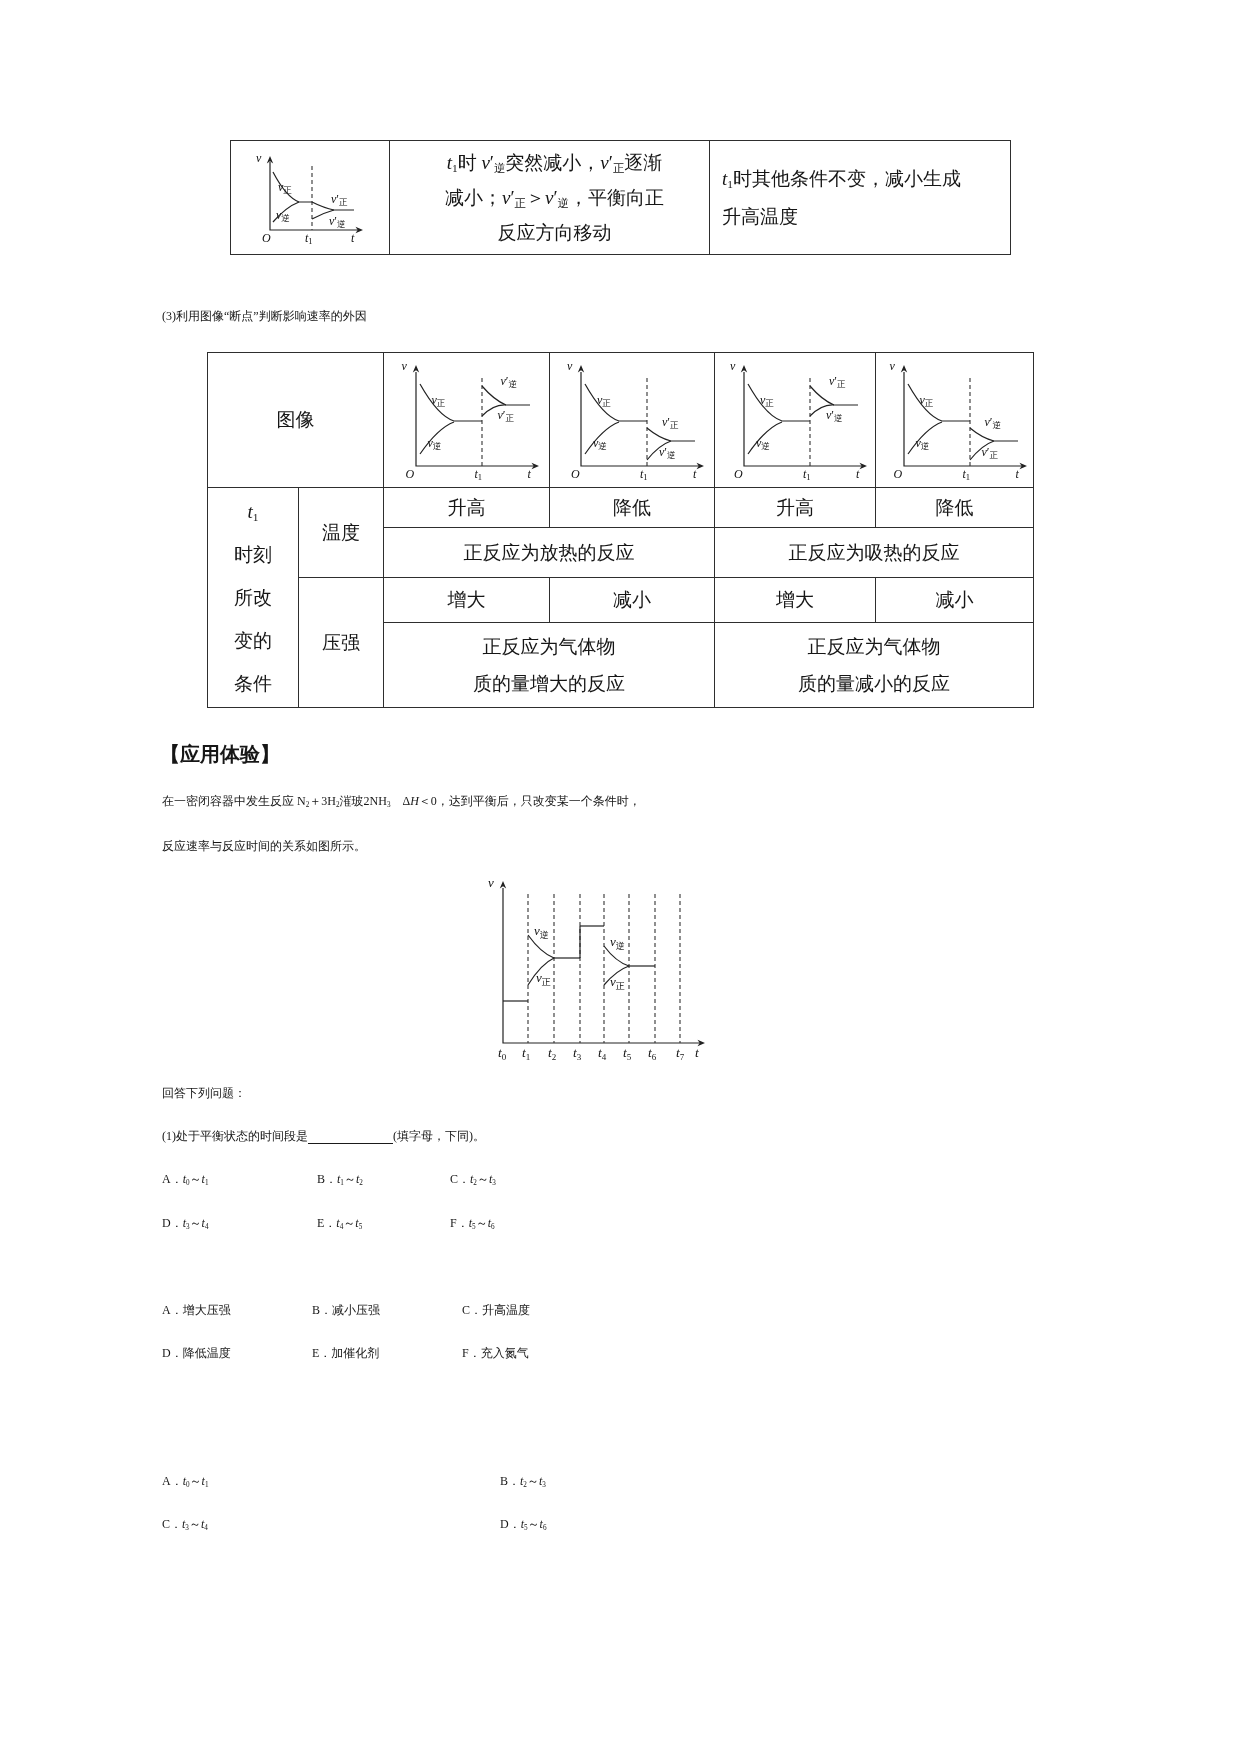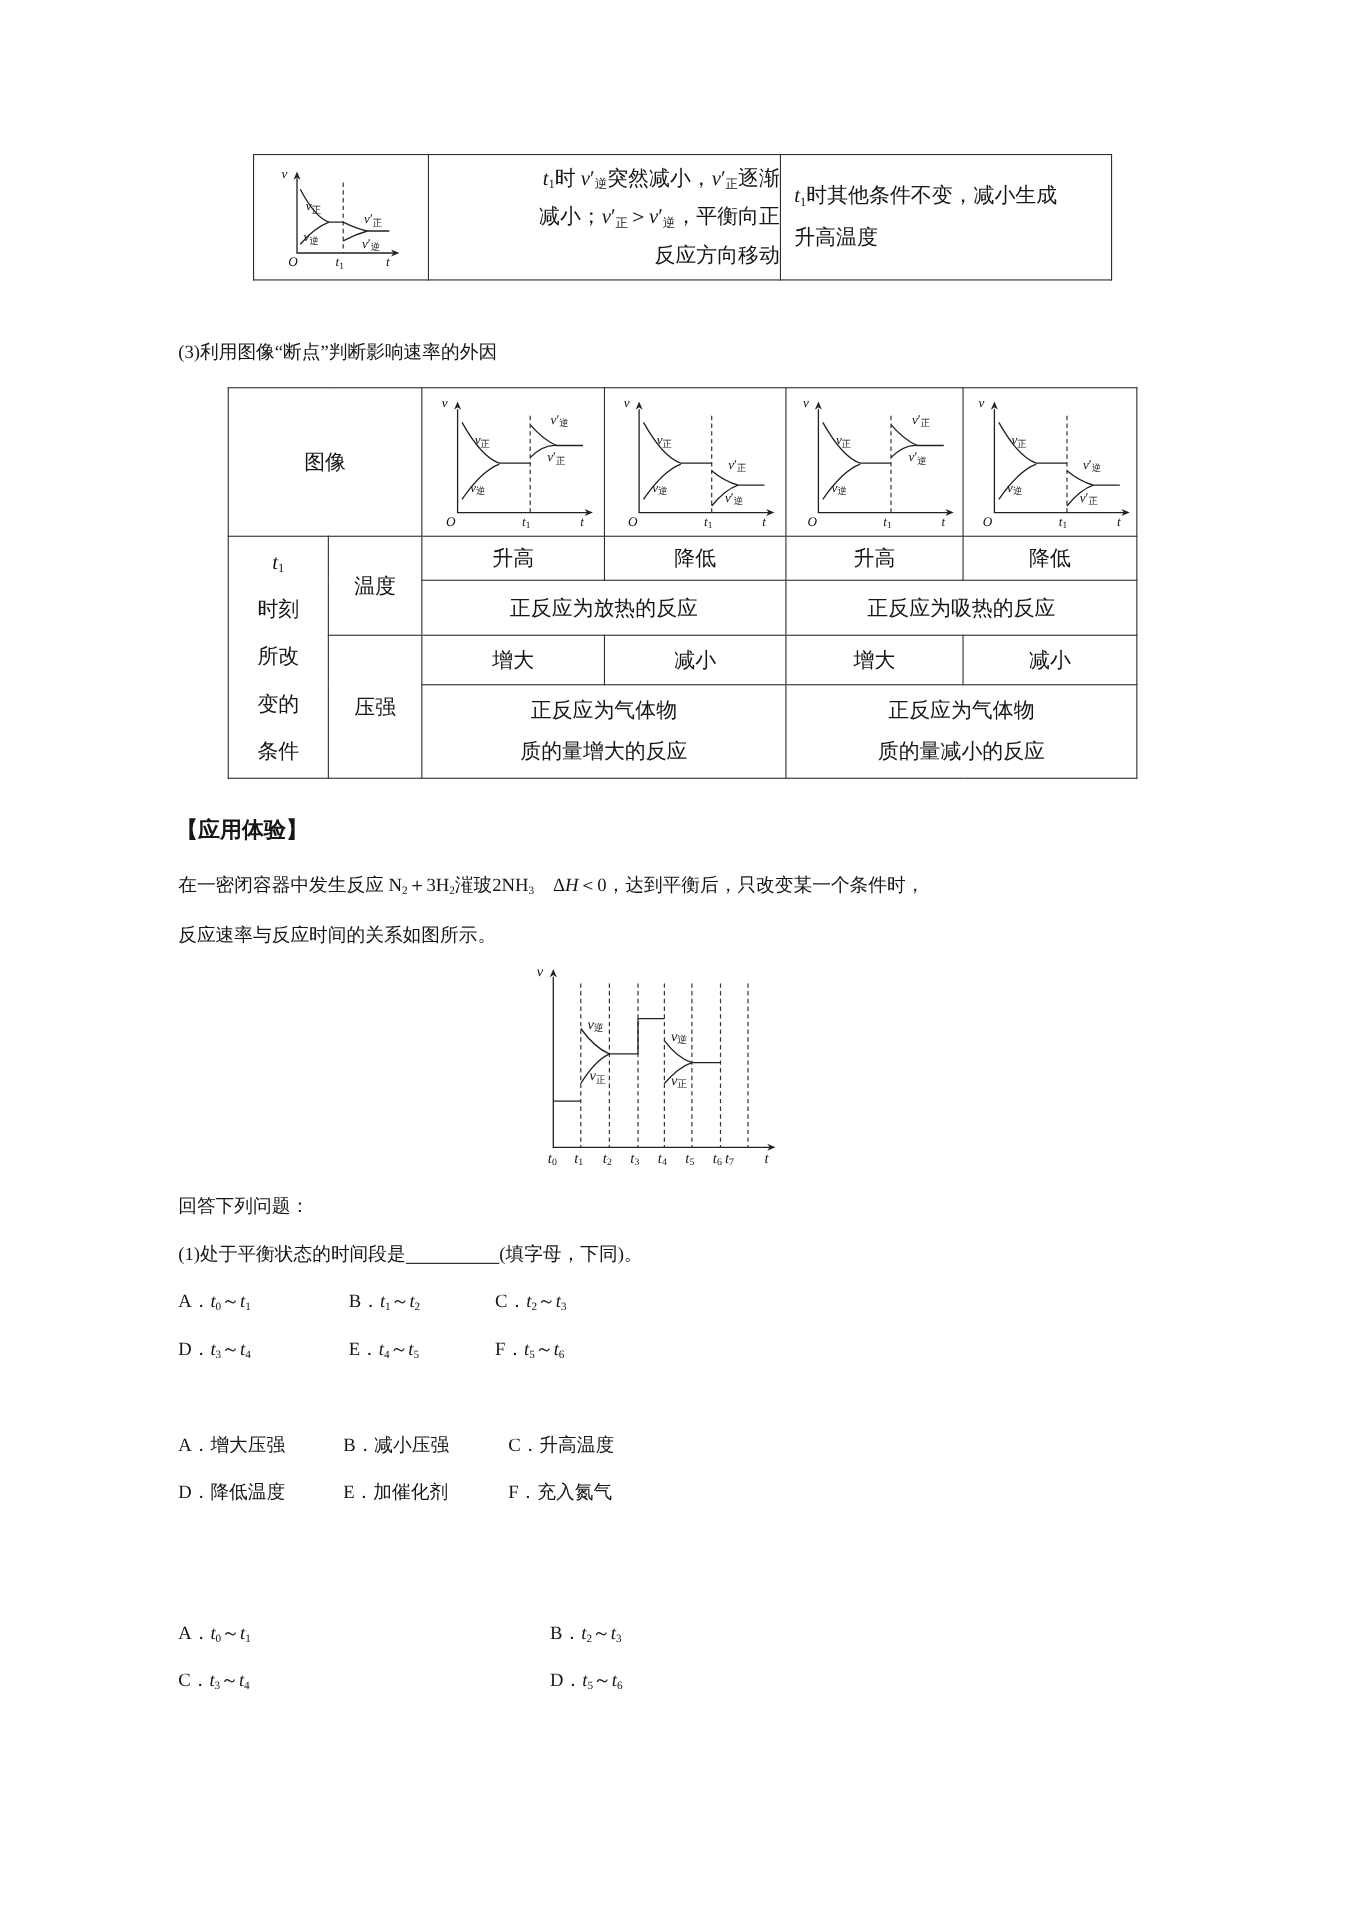--- a/index.html
+++ b/index.html
@@ -1,40 +1,40 @@
 <!DOCTYPE html>
 <html><head>
 <meta charset="utf-8">
 <style>
   html,body{margin:0;padding:0;background:#e8e8e8;}
   #page{position:relative;width:1241px;height:1754px;background:#ffffff;margin:0 auto;
         font-family:"Liberation Serif","DejaVu Serif",serif;color:#161616;overflow:hidden;}
   .abs{position:absolute;white-space:nowrap;}
-  .txt{font-size:17px;line-height:1.25;}
+  .txt{font-size:12px;line-height:1.25;}
   i{font-style:italic;}
   sub{font-size:0.60em;vertical-align:-0.28em;line-height:0;}
   .blank{display:inline-block;border-bottom:1.3px solid #1a1a1a;height:1em;vertical-align:-4px;}
   
   table{border-collapse:collapse;table-layout:fixed;}
   td{border:1px solid #2e2e2e;text-align:center;vertical-align:middle;
      font-size:19px;padding:0;overflow:hidden;}
   
   .gw{position:relative;margin:0 auto;}
   .gw svg{position:absolute;left:0;top:0;}
   .ax,.cv{fill:none;stroke:#222;stroke-width:1.2;}
   .dash{fill:none;stroke:#333;stroke-width:1.1;stroke-dasharray:4 3;}
   .ah{fill:#222;stroke:none;}
   .glabel{position:absolute;font-size:12px;line-height:1;white-space:nowrap;color:#111;}
   .glabel sub{font-size:8.5px;}
   .flabel{position:absolute;font-size:13px;line-height:1;white-space:nowrap;color:#111;}
   .flabel sub{font-size:9px;}
   .tick{position:absolute;top:170px;font-size:13.5px;line-height:1;white-space:nowrap;}
   .tick sub{font-size:9px;}
   
-  .desc-line{text-align:right;padding-left:10px;line-height:35px;}
+  .desc-line{text-align:center;padding-left:10px;line-height:35px;}
   .cause-line{text-align:left;padding-left:12px;line-height:38px;}
   .vlab div{line-height:43px;}
   .note2 div{line-height:37px;}
   .bold{font-weight:bold;font-size:20px;}
 </style>
 </head>
 <body>
 
 <div id="page">
 
@@ -257,21 +257,21 @@
     <span class="flabel" style="left:68px;top:95px"><i>v</i><sub>正</sub></span>
     <span class="flabel" style="left:142px;top:59px"><i>v</i><sub>逆</sub></span>
     <span class="flabel" style="left:142px;top:99px"><i>v</i><sub>正</sub></span>
     <span class="tick" style="left:30px"><i>t</i><sub>0</sub></span>
     <span class="tick" style="left:54px"><i>t</i><sub>1</sub></span>
     <span class="tick" style="left:80px"><i>t</i><sub>2</sub></span>
     <span class="tick" style="left:105px"><i>t</i><sub>3</sub></span>
     <span class="tick" style="left:130px"><i>t</i><sub>4</sub></span>
     <span class="tick" style="left:155px"><i>t</i><sub>5</sub></span>
     <span class="tick" style="left:180px"><i>t</i><sub>6</sub></span>
-    <span class="tick" style="left:191px"><i>t</i><sub>7</sub></span>
+    <span class="tick" style="left:208px"><i>t</i><sub>7</sub></span>
     <span class="tick" style="left:227px"><i>t</i></span>
   </div>
 
   <div class="abs txt" style="left:162px;top:1086px">回答下列问题：</div>
 
   <div class="abs txt" style="left:162px;top:1129px">(1)处于平衡状态的时间段是<span class="blank" style="width: 85px;"></span>(填字母，下同)。</div>
   <div class="abs txt" style="left:162px;top:1172px">A．<i>t</i><sub>0</sub>～<i>t</i><sub>1</sub></div>
   <div class="abs txt" style="left:317px;top:1172px">B．<i>t</i><sub>1</sub>～<i>t</i><sub>2</sub></div>
   <div class="abs txt" style="left:450px;top:1172px">C．<i>t</i><sub>2</sub>～<i>t</i><sub>3</sub></div>
   <div class="abs txt" style="left:162px;top:1216px">D．<i>t</i><sub>3</sub>～<i>t</i><sub>4</sub></div>

